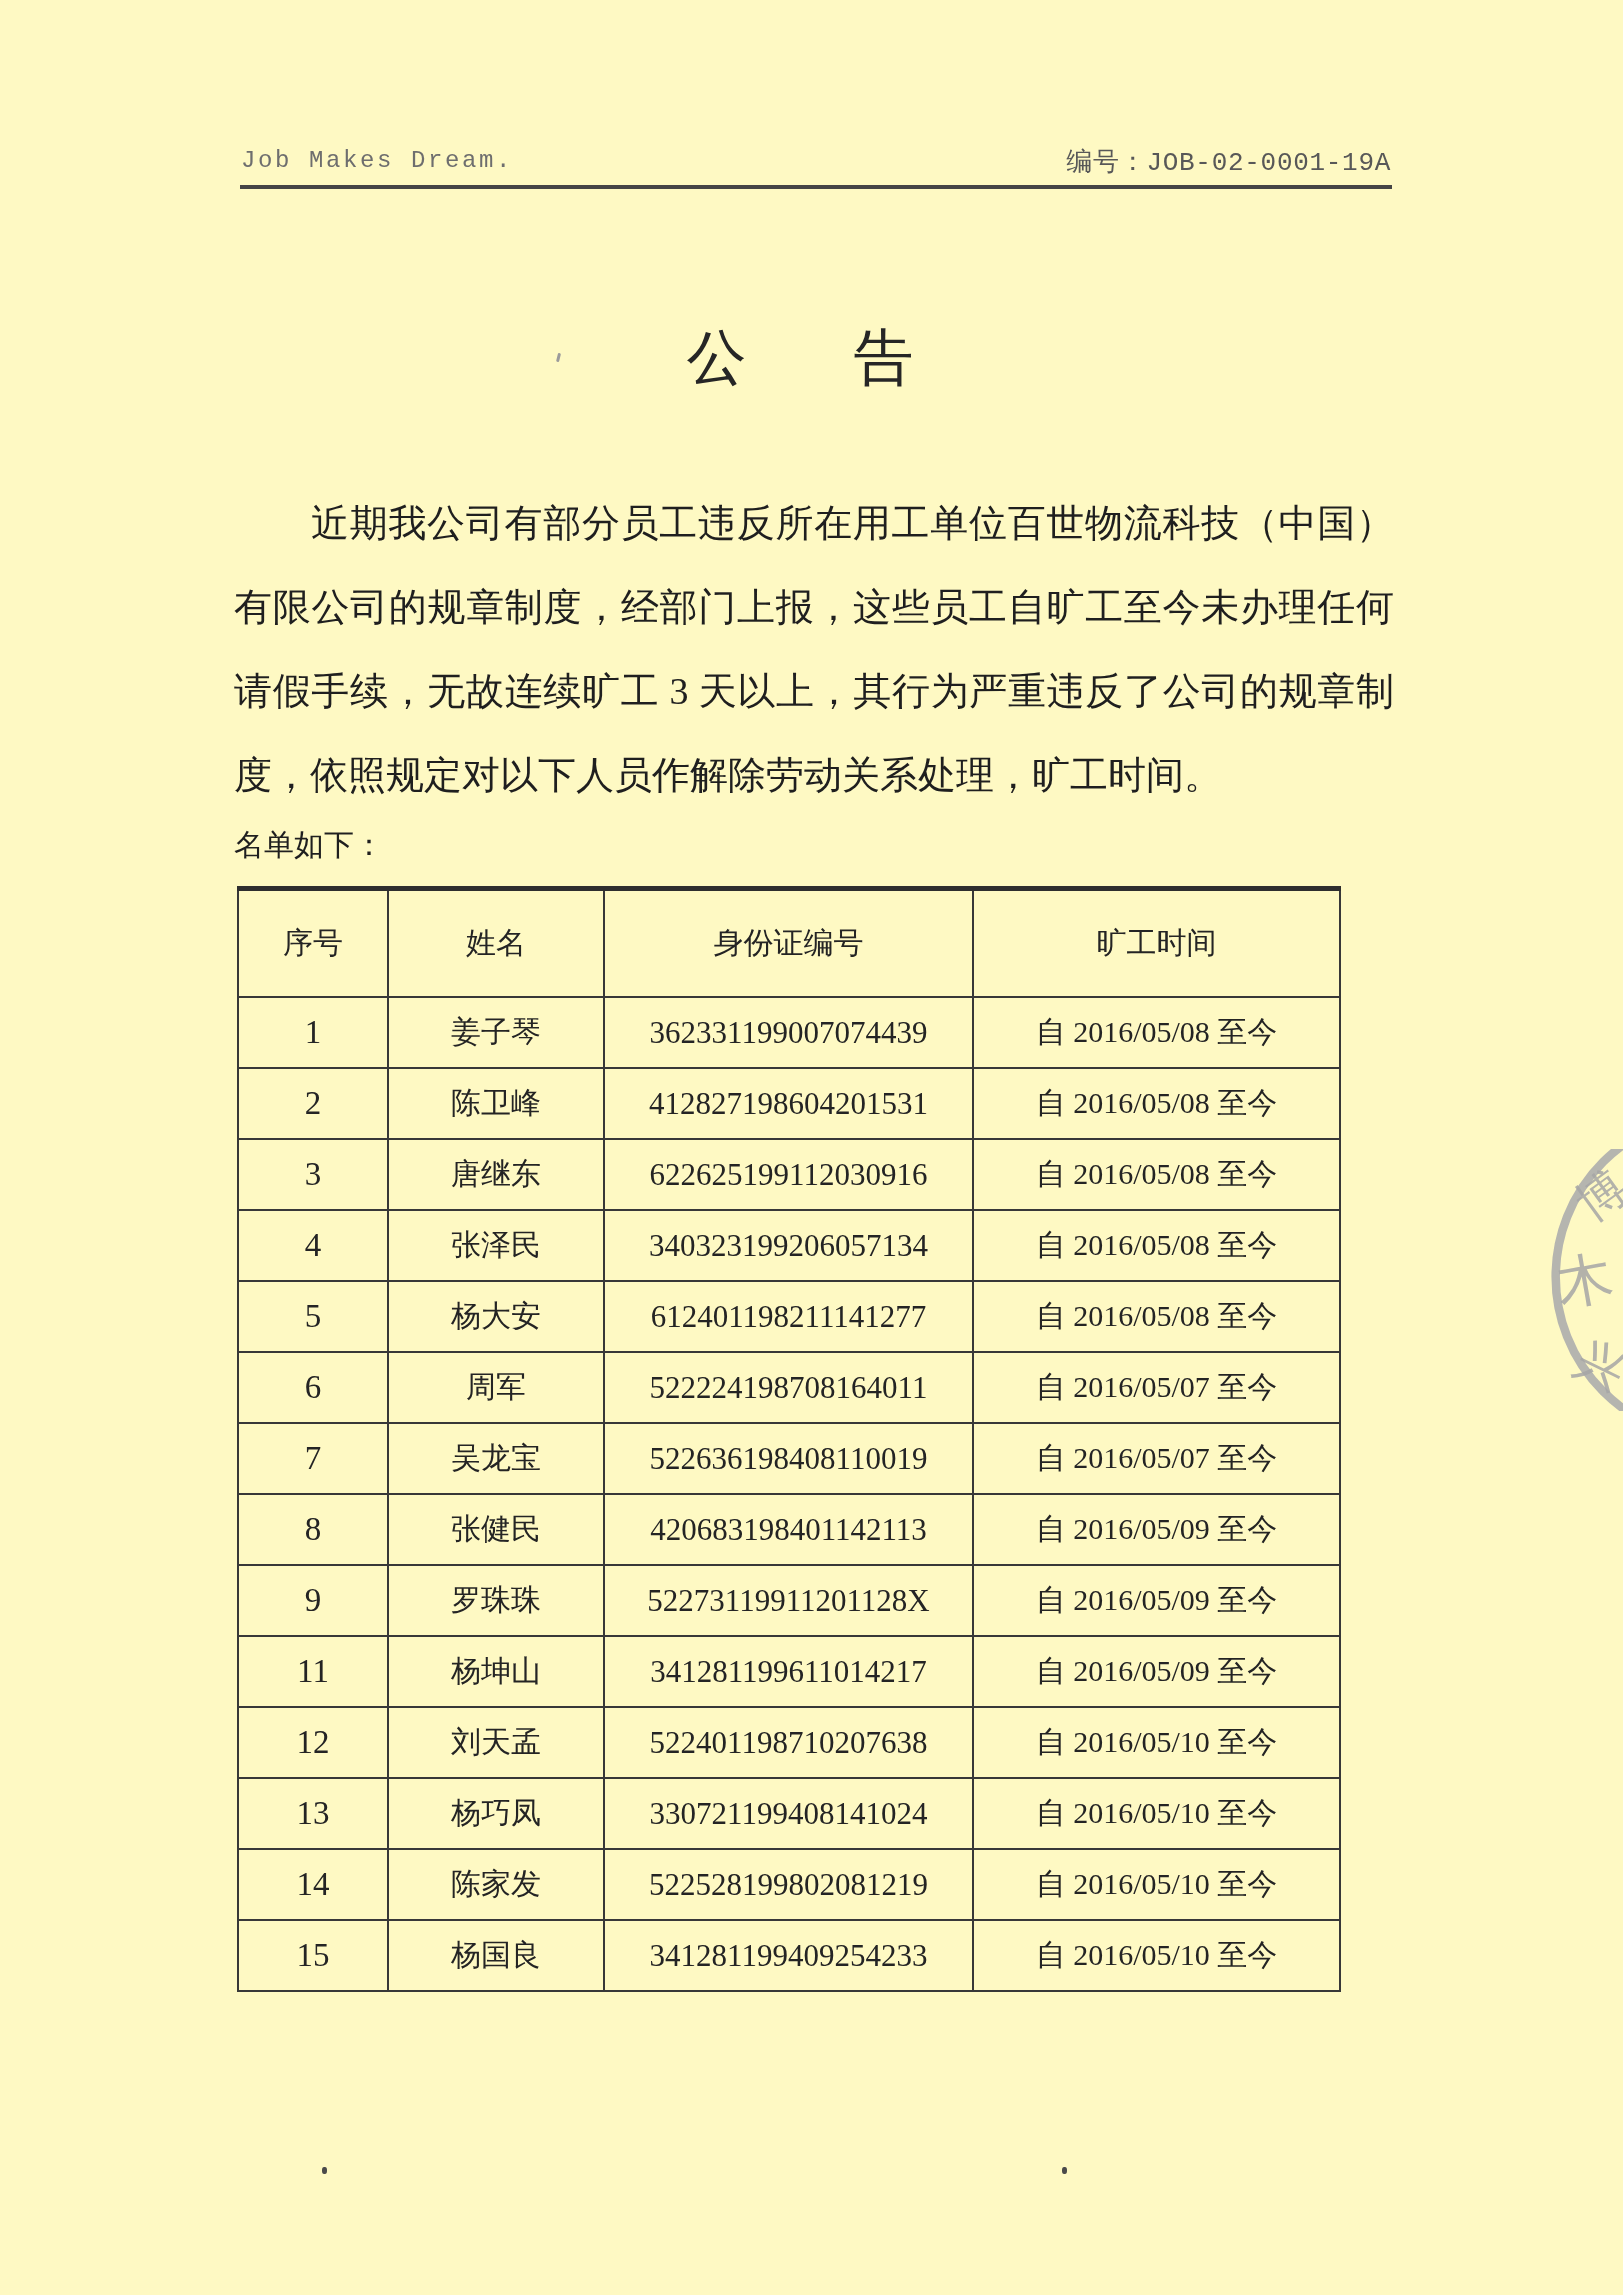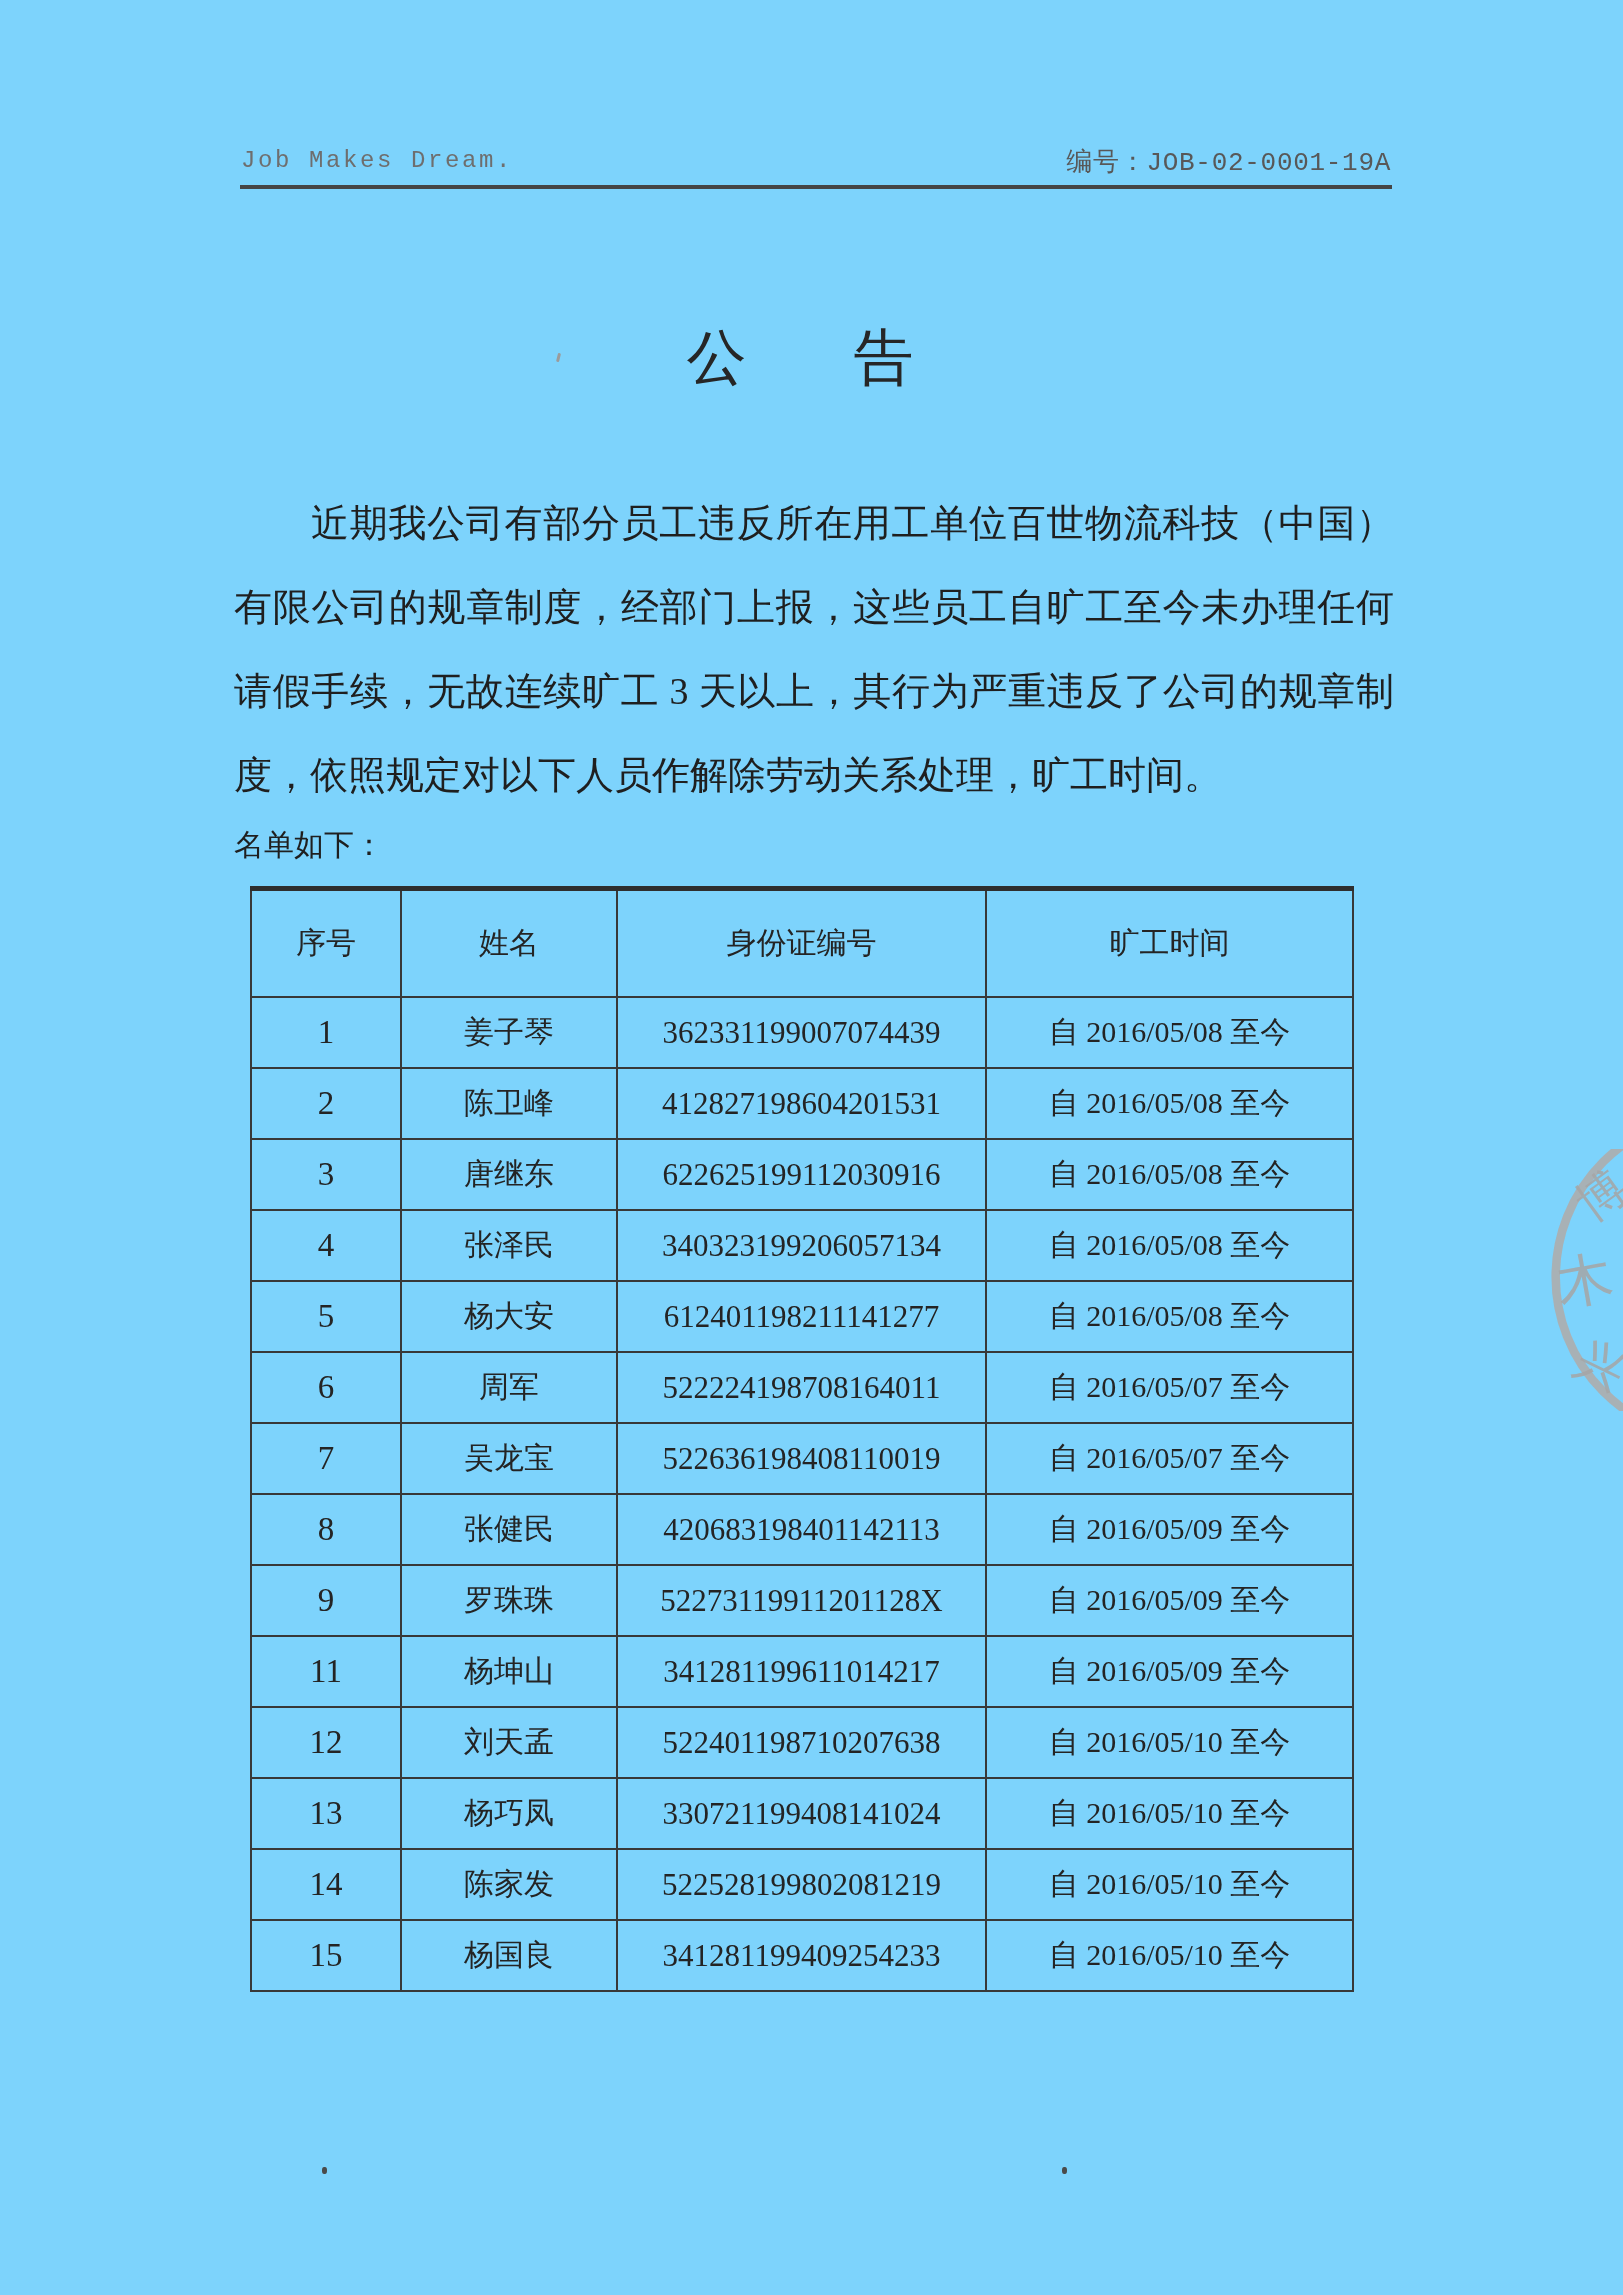--- a/index.html
+++ b/index.html
@@ -1,20 +1,20 @@
 <!DOCTYPE html>
 <html style="font-size:10.5px"><head>
 <meta charset="utf-8">
 <style>
   html, body { margin: 0; padding: 0; background: #ffffff; }
   .page {
     position: relative;
     width: 1623px;
     height: 2295px;
-    background: #7dd3fc;
+    background: #fef9c3;
     overflow: hidden;
     font-family: "Liberation Serif", serif;
     color: #1f1f1f;
   }
   
   .hdr-slogan {
     position: absolute;
     left: 241px; top: 147px;
     font-family: "Liberation Mono", monospace;
     font-size: 24px;
@@ -66,21 +66,21 @@
   .list-label {
     position: absolute;
     left: 234px; top: 826px;
     font-size: 30px;
     line-height: 37px;
     color: #1f1f1f;
   }
   
   table.roster {
     position: absolute;
-    left: 250px; top: 886px;
+    left: 237px; top: 886px;
     width: 1102px;
     border-collapse: collapse;
     table-layout: fixed;
     border: 2.6px solid #2e2e2e;
     border-top-width: 5.2px;
     padding-left: 40px;
   }
   table.roster th, table.roster td {
     border: 2px solid #383838;
     text-align: center;

